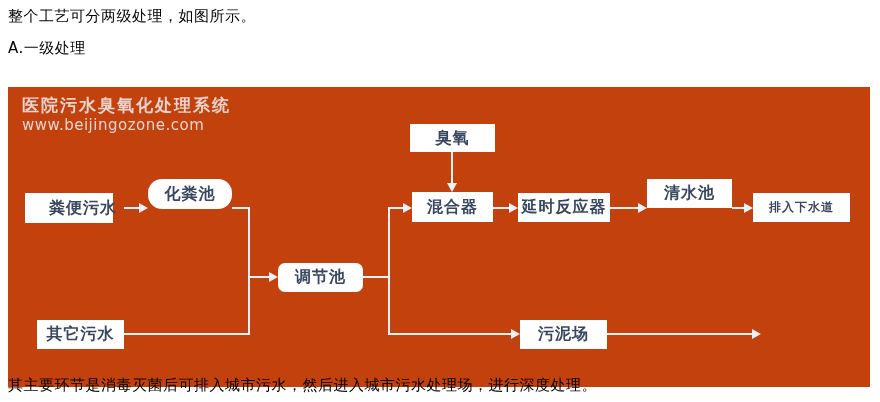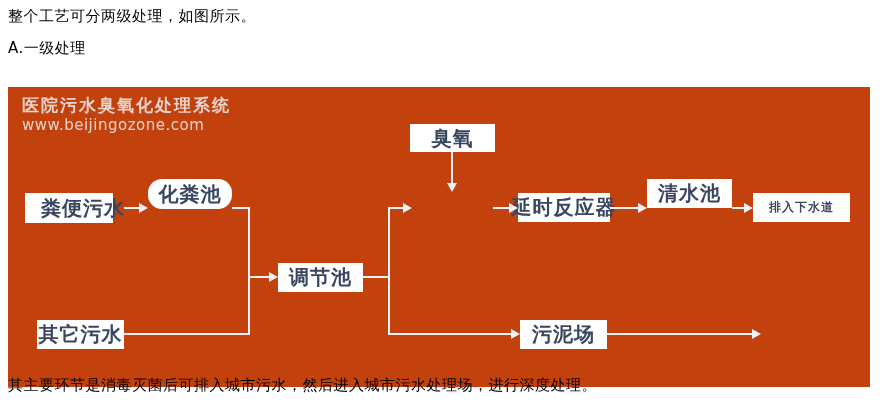--- a/index.html
+++ b/index.html
@@ -49,37 +49,37 @@
   }
   .watermark .wm-url {
     font-size: 15px;
     letter-spacing: 0.5px;
   }
 
   .node {
     position: absolute;
     background: #ffffff;
     color: #39465f;
-    font-size: 20px;
+    font-size: 16px;
     font-weight: bold;
     display: flex;
     align-items: center;
     justify-content: center;
     letter-spacing: 1px;
     white-space: nowrap;
   }
   
   #node-fecal     { left: 17px;  top: 106px; width: 88px; height: 30px; padding-left: 28px; }
   #node-septic    { left: 140px; top: 92px; width: 84px; height: 30px; border-radius: 14px; }
   #node-ozone     { left: 402px; top: 37px;  width: 85px; height: 28px; }
   #node-mixer     { left: 404px; top: 105px; width: 81px; height: 30px; }
   #node-delay     { left: 510px; top: 106px; width: 92px; height: 29px; }
   #node-clear     { left: 639px; top: 92px; width: 85px; height: 29px; }
   #node-sewer     { left: 745px; top: 106px; width: 97px; height: 29px; font-size: 12px; }
-  #node-regulate  { left: 270px; top: 176px; width: 85px; height: 29px; }
+  #node-regulate  { left: 270px; top: 176px; width: 85px; height: 29px; border-radius: 7px; }
   #node-other     { left: 29px;  top: 233px; width: 87px; height: 29px; }
   #node-sludge    { left: 512px; top: 233px; width: 87px; height: 29px; }
   #node-disinfect { left: 753px; top: 233px; width: 88px; height: 29px; }
 
   .h-line, .v-line {
     position: absolute;
     background: #eef2f7;
   }
   .h-line { height: 2px; }
   .v-line { width: 2px; }
@@ -110,20 +110,21 @@
   <div class="panel">
 
     <div class="watermark">
       <div class="wm-title">医院污水臭氧化处理系统</div>
       <div class="wm-url">www.beijingozone.com</div>
     </div>
 
     <div class="node" id="node-fecal">粪便污水</div>
     <div class="node" id="node-septic">化粪池</div>
     <div class="node" id="node-ozone">臭氧</div>
+    <div class="node" id="node-mixer">混合器</div>
     <div class="node" id="node-delay">延时反应器</div>
     <div class="node" id="node-clear">清水池</div>
     <div class="node" id="node-sewer">排入下水道</div>
     <div class="node" id="node-regulate">调节池</div>
     <div class="node" id="node-other">其它污水</div>
     <div class="node" id="node-sludge">污泥场</div>
 
     <div class="h-line" style="left:116px; top:120px; width:16px;"></div>
     <div class="arrow-right" style="left:131px; top:116px;"></div>
 

